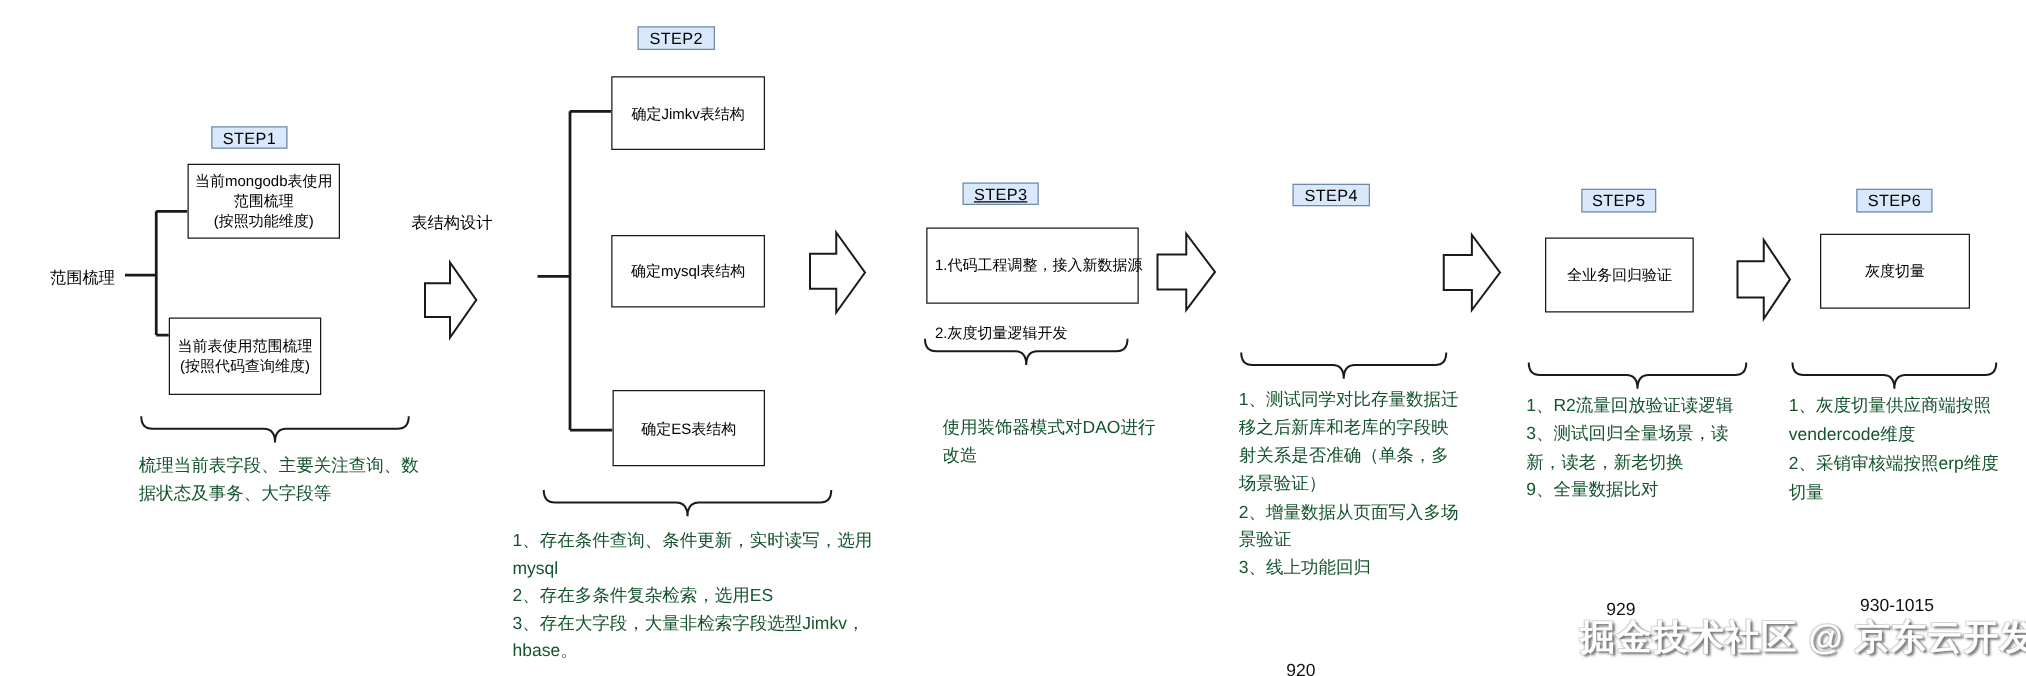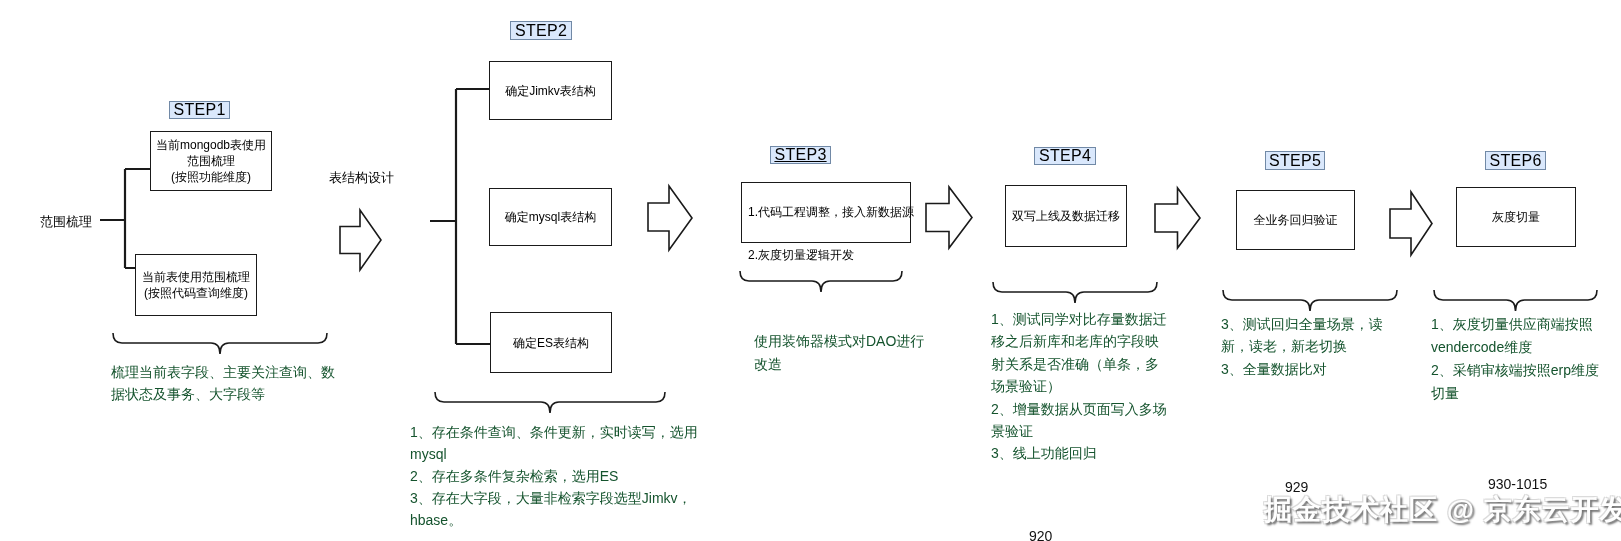--- a/index.html
+++ b/index.html
@@ -10,21 +10,21 @@
   svg.layer{position:absolute;left:0;top:0;width:1621px;height:541px;}
   .shape{stroke:#1a1a1a;fill:none;}
   .node{
     position:absolute;border:1.5px solid #1a1a1a;background:#fff;
     display:flex;align-items:center;justify-content:center;text-align:center;
     font-size:12px;line-height:16px;white-space:pre-line;box-sizing:border-box;
   }
   .step-tag{
     position:absolute;background:#dae8fc;border:1.5px solid #7189a6;
     display:flex;align-items:center;justify-content:center;
-    font-size:16px;box-sizing:border-box;letter-spacing:.3px;
+    font-size:13px;box-sizing:border-box;letter-spacing:.3px;
   }
   .side-label{position:absolute;font-size:13px;white-space:nowrap;}
   .note{position:absolute;font-size:14px;line-height:22px;color:#14532d;}
   .note .item{margin:0;}
   .date{position:absolute;font-size:14px;color:#111;white-space:nowrap;}
   .note3{line-height:23px;margin-left:12px;}
   .note45{line-height:22.4px;}
   .note6{line-height:23px;}
   .watermark{
     position:absolute;font-size:28px;font-weight:bold;color:#fefefe;white-space:nowrap;
@@ -78,39 +78,39 @@
   <div class="note" style="left:410px;top:421px;width:318px;">
     <div class="item">1、存在条件查询、条件更新，实时读写，选用mysql</div>
     <div class="item">2、存在多条件复杂检索，选用ES</div>
     <div class="item">3、存在大字段，大量非检索字段选型Jimkv，hbase。</div>
   </div>
 
   <div class="step-tag" style="left:770px;top:146px;width:61px;height:18px;text-decoration:underline;">STEP3</div>
   <div class="node" style="left:741px;top:182px;width:170px;height:61px;align-items:flex-start;justify-content:flex-start;padding:5px 0 0 6px;">
     <div style="text-align:left;">
       <div class="box3-line">1.代码工程调整，接入新数据源</div>
-      <div class="box3-line" style="margin-top:11px;">2.灰度切量逻辑开发</div>
+      <div class="box3-line" style="margin-top:22px;">2.灰度切量逻辑开发</div>
     </div>
   </div>
   <div class="note note3" style="left:742px;top:330px;width:180px;">使用装饰器模式对DAO进行改造</div>
 
   <div class="step-tag" style="left:1034px;top:147px;width:62px;height:18px;">STEP4</div>
-  <div class="node" style="left:1005px;top:185px;width:122px;height:62px;">双写上线及数据迁移</div>
   <div class="note note45" style="left:991px;top:308px;width:176px;">
     <div class="item">1、测试同学对比存量数据迁移之后新库和老库的字段映射关系是否准确（单条，多场景验证）</div>
     <div class="item">2、增量数据从页面写入多场景验证</div>
     <div class="item">3、线上功能回归</div>
   </div>
   <div class="date" style="left:1029px;top:480px;margin-top:48px;">920</div>
 
   <div class="step-tag" style="left:1265px;top:151px;width:60px;height:19px;">STEP5</div>
   <div class="node" style="left:1236px;top:190px;width:119px;height:60px;">全业务回归验证</div>
   <div class="note note45" style="left:1221px;top:313px;width:176px;">
+    <div class="item">1、R2流量回放验证读逻辑</div>
     <div class="item">3、测试回归全量场景，读新，读老，新老切换</div>
-    <div class="item">3、全量数据比对</div>
+    <div class="item">9、全量数据比对</div>
   </div>
   <div class="date" style="left:1285px;top:479px;">929</div>
 
   <div class="step-tag" style="left:1485px;top:151px;width:61px;height:19px;">STEP6</div>
   <div class="node" style="left:1456px;top:187px;width:120px;height:60px;">灰度切量</div>
   <div class="note note6" style="left:1431px;top:313px;width:176px;">
     <div class="item">1、灰度切量供应商端按照vendercode维度</div>
     <div class="item">2、采销审核端按照erp维度切量</div>
   </div>
   <div class="date" style="left:1488px;top:476px;">930-1015</div>

